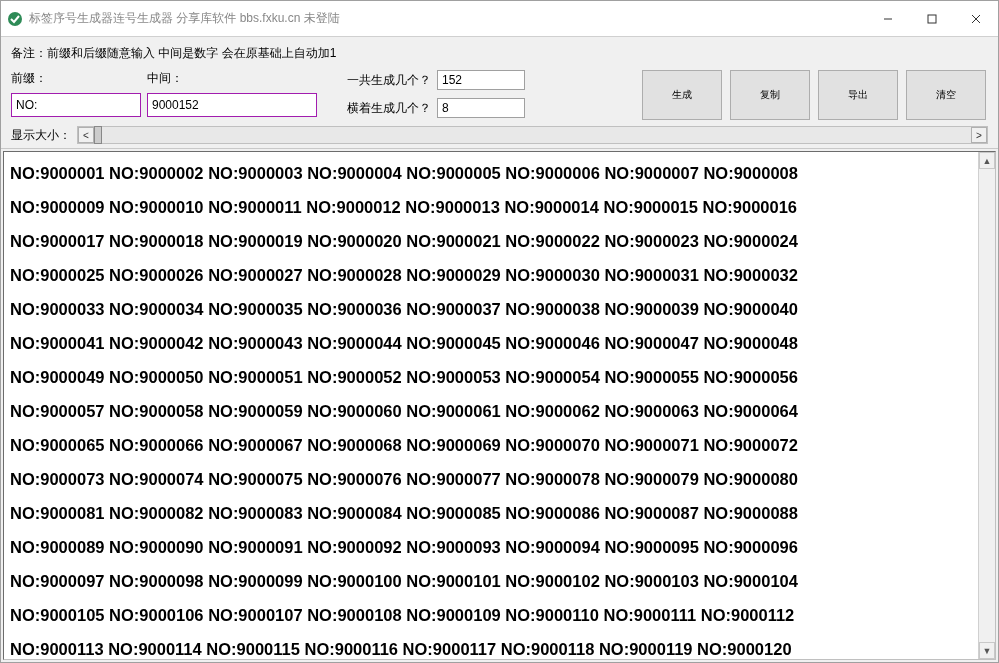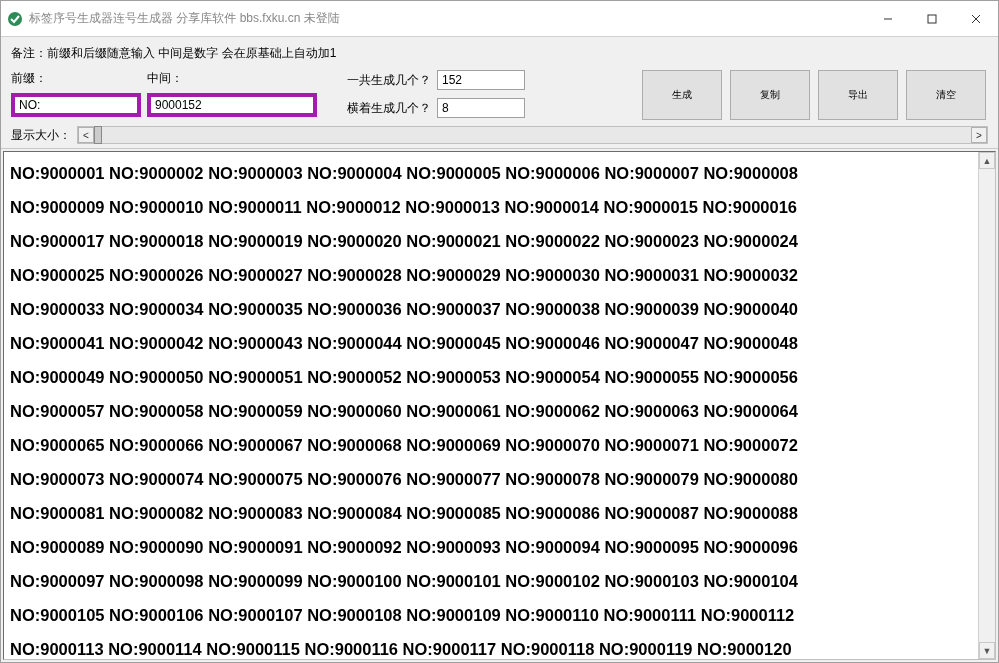--- a/index.html
+++ b/index.html
@@ -74,21 +74,21 @@
       display: flex;
       flex-direction: column;
     }
     .col label {
       font-size: 12px;
       color: #000;
       margin-bottom: 6px;
     }
     .col input[type="text"] {
       height: 24px;
-      border: 4px solid #a21caf;
+      border: 1px solid #a21caf;
       background: #fff;
       padding: 0 4px;
       font-size: 12px;
       font-family: inherit;
     }
     .col-prefix input { width: 130px; }
     .col-middle input { width: 170px; }
     .col-suffix input { width: 100px; }
     .gen-group {
       margin-left: 18px;

